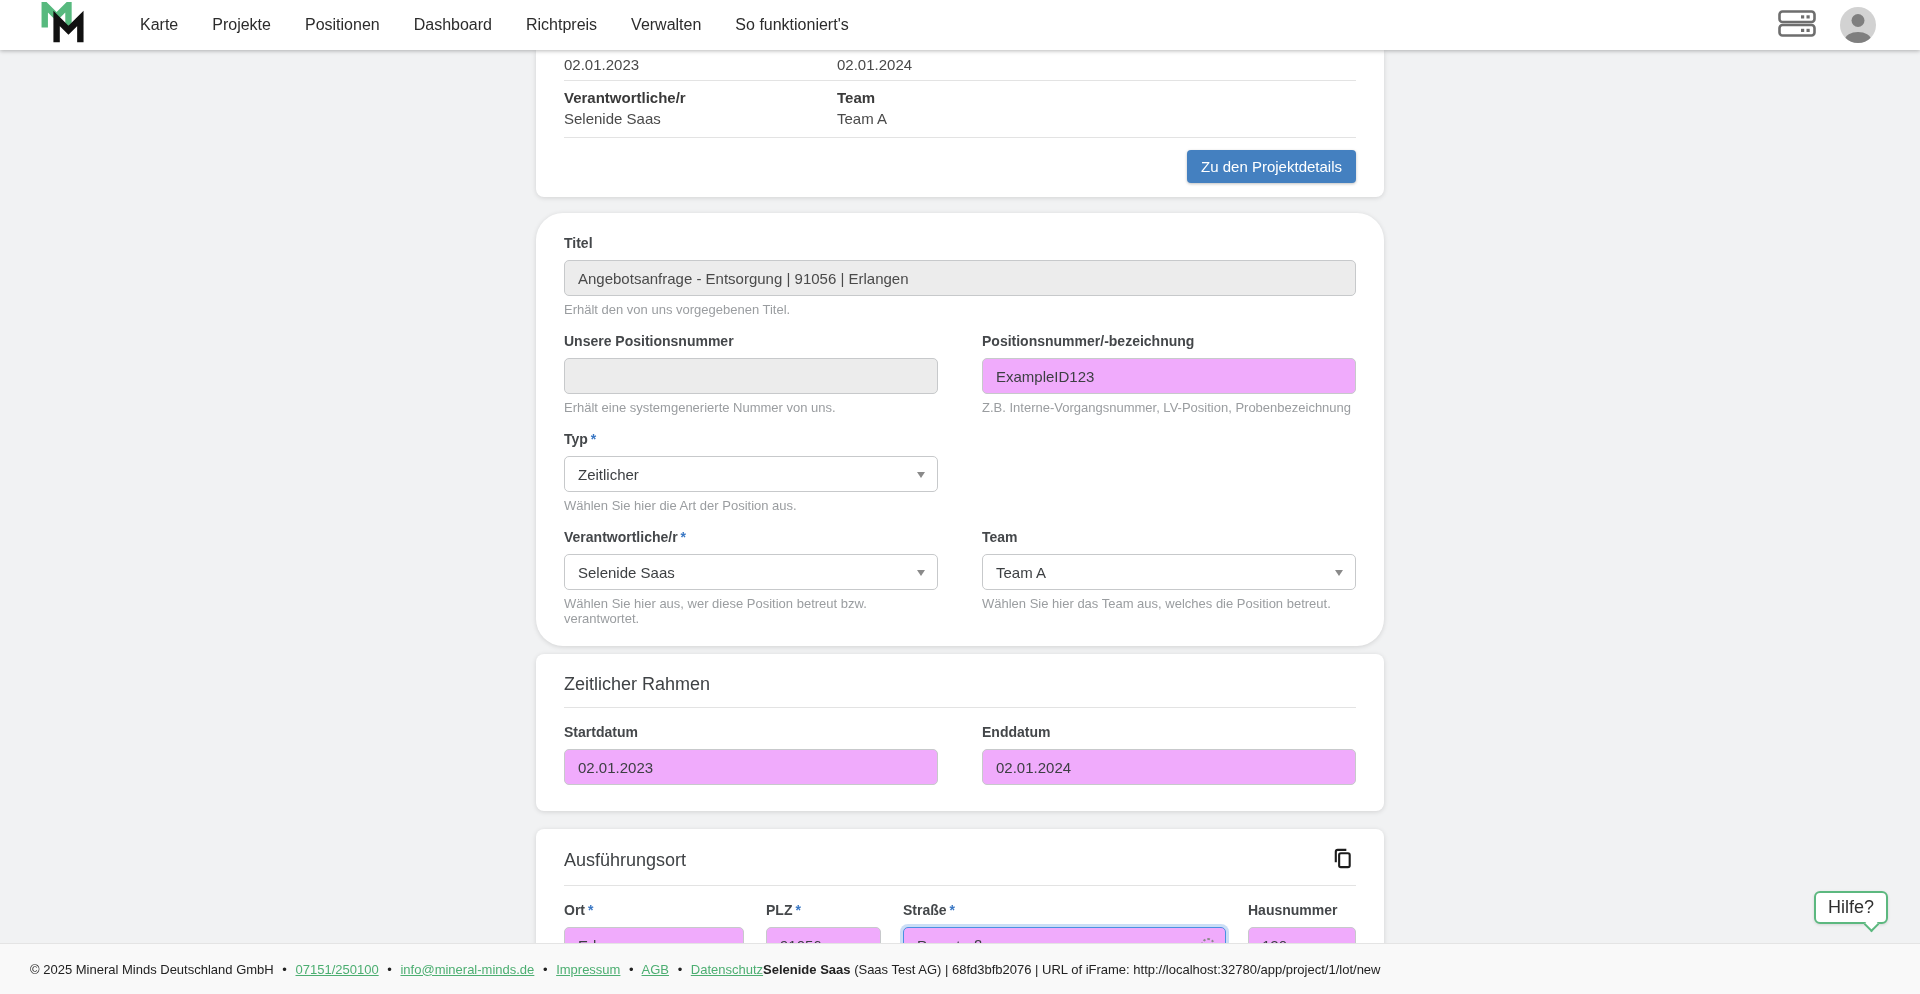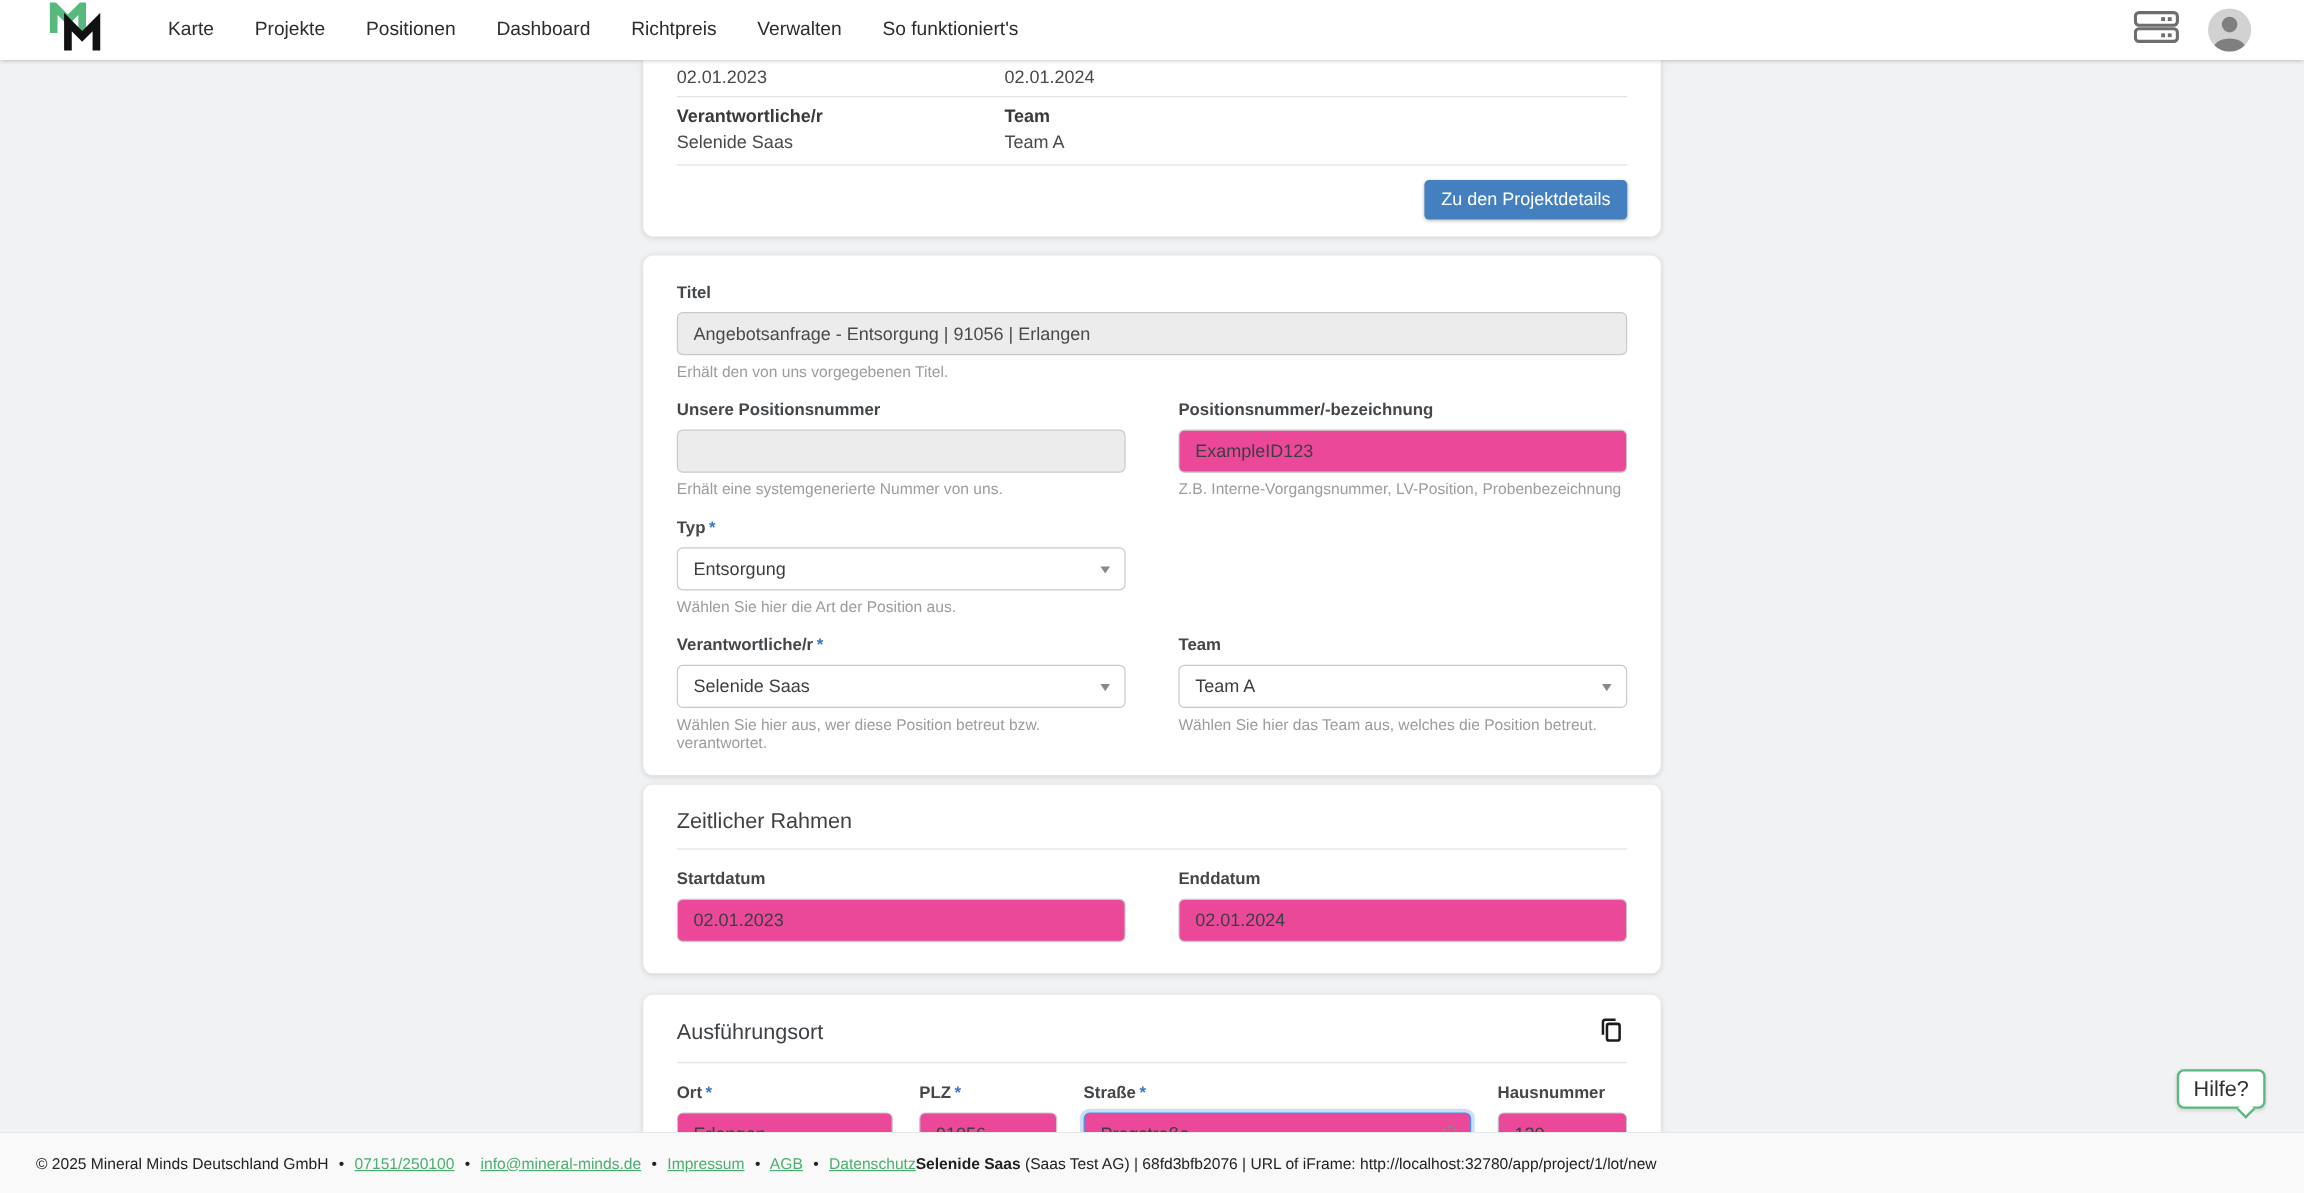--- a/index.html
+++ b/index.html
@@ -27,25 +27,25 @@
   .proj-grid { display:grid; grid-template-columns:273px 1fr; }
   .proj-row-dates { padding:3px 0 7px; border-bottom:1px solid #e3e3e3; font-size:15px; color:#4a4a4a; }
   .proj-row-info { padding:8px 0 10px; border-bottom:1px solid #e3e3e3; }
   .proj-lbl { font-weight:700; font-size:15px; color:#3a3a3a; margin-bottom:4px; }
   .proj-val { font-size:15px; color:#4a4a4a; }
   .proj-actions { padding-top:12px; display:flex; justify-content:flex-end; }
   .btn-primary { background:#4480c0; color:#fff; font-size:15px; border:none; border-radius:4px;
     padding:8px 14px; cursor:pointer; box-shadow:0 1px 3px rgba(0,0,0,.25); font-family:inherit; }
 
   
-  .card.form { margin-top:16px; padding:22px 28px 20px; }
+  .card.form { margin-top:16px; padding:22px 28px 20px;border-radius:27px; }
   .field-label { font-size:14px; font-weight:700; color:#44474a; margin-bottom:9px; }
   .req { color:#3b78c4; margin-left:3px; }
   .text-input { width:100%; height:36px; border:1px solid #c7c9cb; border-radius:5px;
-    padding:0 13px; font-size:15px; color:#3c3f42; background:#ec4899; font-family:inherit; outline:none; }
+    padding:0 13px; font-size:15px; color:#3c3f42; background:#f0abfc; font-family:inherit; outline:none; }
   .text-input:disabled { background:#ececec; color:#4a4a4a; }
   .helper { font-size:13px; color:#9a9da0; margin-top:6px; }
   .form-grid { display:grid; grid-template-columns:1fr 1fr; column-gap:44px; margin-top:16px; }
   .select-box { position:relative; height:36px; border:1px solid #c7c9cb; border-radius:5px;
     display:flex; align-items:center; padding:0 30px 0 13px; font-size:15px; color:#3c3f42;
     background:#fff; cursor:pointer; }
   .select-box::after { content:""; position:absolute; right:12px; top:50%; margin-top:-2px;
     border-left:4.5px solid transparent; border-right:4.5px solid transparent; border-top:6px solid #8a8a8a; }
 
   .card.section { margin-top:8px; padding:20px 28px 26px; }
@@ -158,21 +158,21 @@
           <div class="helper">Z.B. Interne-Vorgangsnummer, LV-Position, Probenbezeichnung</div>
         </div>
       </div>
 
       <div class="form-grid">
         <div>
           <div class="field-label">
             <span>Typ</span><span class="req">*</span>
           </div>
           <div class="select-box">
-            <span>Entsorgung</span>
+            <span>Zeitlicher</span>
           </div>
           <div class="helper">Wählen Sie hier die Art der Position aus.</div>
         </div>
       </div>
 
       <div class="form-grid">
         <div>
           <div class="field-label">
             <span>Verantwortliche/r</span><span class="req">*</span>
           </div>

